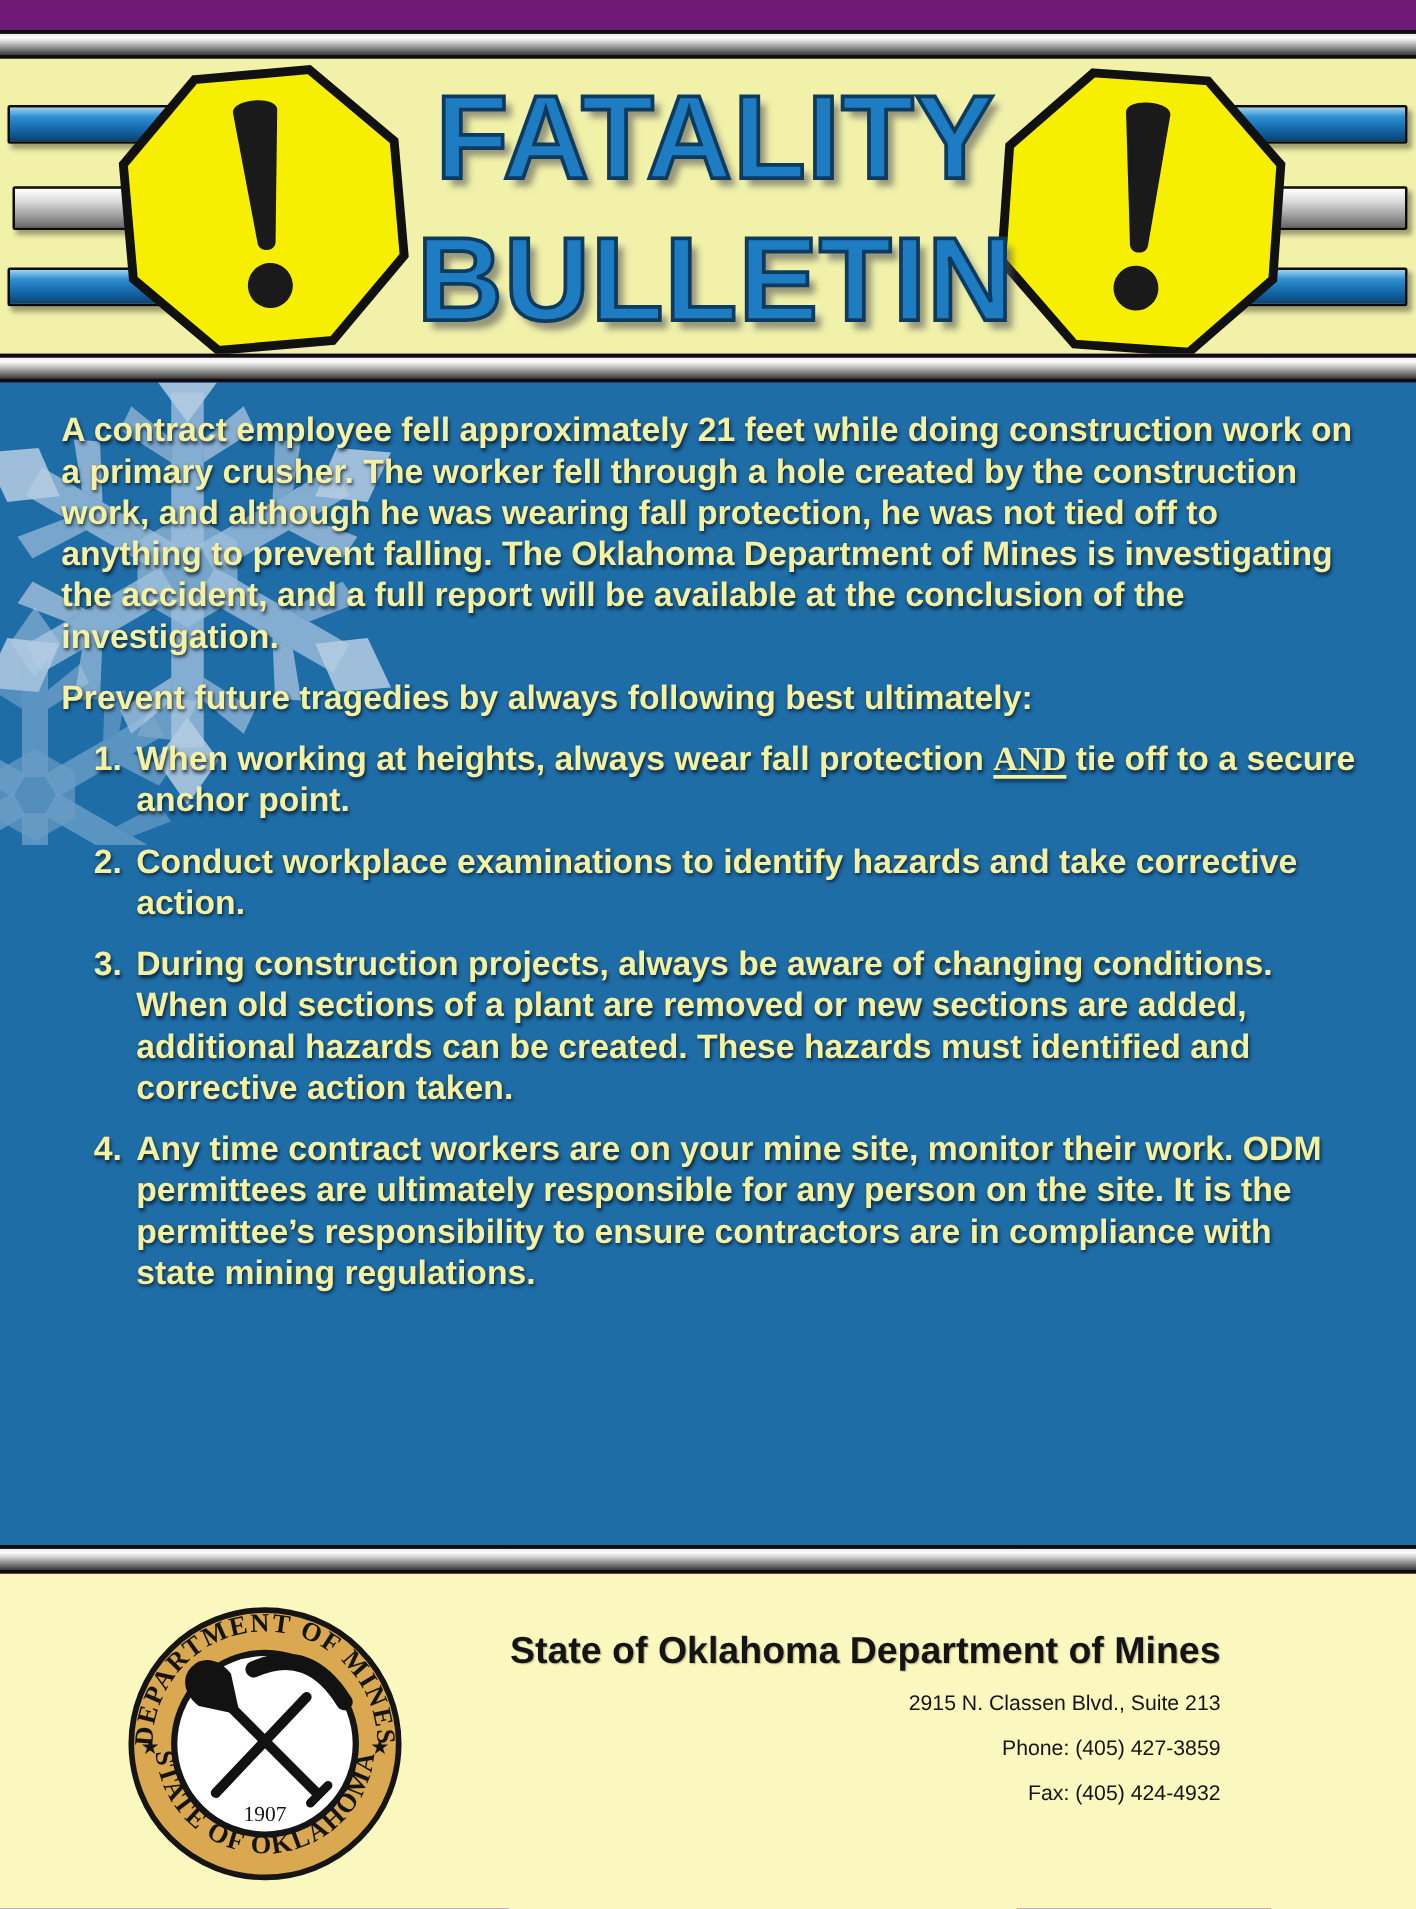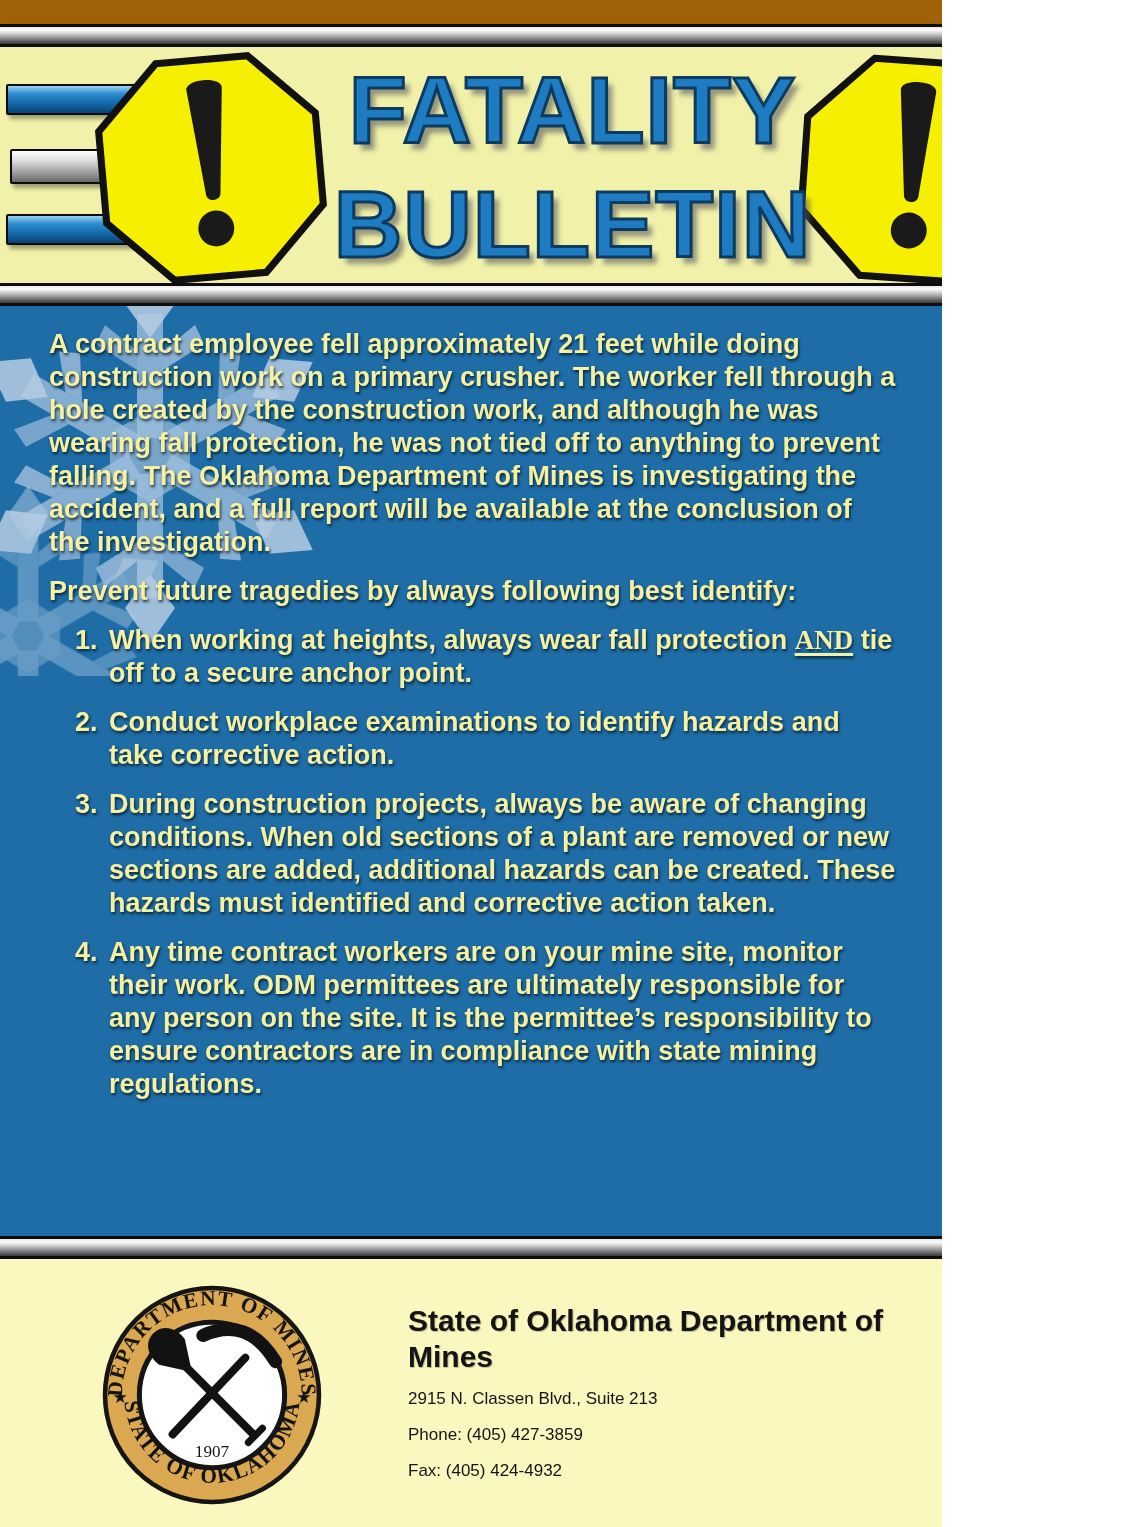--- a/index.html
+++ b/index.html
@@ -1,18 +1,18 @@
 <!DOCTYPE html>
 <html><head>
 <meta charset="utf-8">
 <style>
   * { margin:0; padding:0; box-sizing:border-box; }
   html,body { background:#ffffff; }
   body { font-family:"Liberation Sans", sans-serif; }
-  .page { position:relative; width:942px; height:1527px; background:#a16207; overflow:hidden; }
+  .page { position:relative; width:1133px; height:1527px; background:#701a75; overflow:hidden; }
 
   
   .metal-bar {
     position:absolute; left:0; right:0; height:23px;
     border-top:3px solid #0d0d0d; border-bottom:3px solid #0d0d0d;
     background:linear-gradient(180deg,#e9e9e9 0%,#fdfdfd 18%,#c2c2c2 45%,#909090 65%,#5c5c5c 85%,#3a3a3a 100%);
     box-shadow:0 3px 4px rgba(0,0,0,.35);
   }
   .bar-top { top:24px; }
   .bar-mid { top:283px; }
@@ -45,21 +45,21 @@
   .bulletin-content p { margin:0 0 16px; }
   .best-practices { list-style:none; margin:0; padding:0; }
   .best-practices li { display:flex; margin:0 0 16px; padding-left:26px; }
   .best-practices .num { flex:none; width:34px; }
   .best-practices .li-text { flex:1; }
   .und { text-decoration:underline; text-underline-offset:4px; text-decoration-thickness:2.5px;font-family:Liberation Serif, serif; }
 
   
   .footer { position:absolute; top:1259px; left:0; right:0; height:268px; background:#faf7bf; }
   .seal { position:absolute; left:100px; top:24px; width:224px; height:224px; }
-  .contact { position:absolute; left:408px; top:44px; color:#141414; }
+  .contact { position:absolute; left:408px; top:44px; color:#141414;text-align:right; }
   .contact .org { font-weight:bold; font-size:30px; line-height:36px; margin:0 0 6px; text-shadow:1px 1px 1px rgba(0,0,0,.25); }
   .contact p { font-size:17px; line-height:36px; margin:0; }
 </style>
 </head>
 <body>
 
 <div class="page">
 
   <div class="metal-bar bar-top"></div>
 
@@ -115,21 +115,21 @@
           <use href="#arm" transform="rotate(240)"></use>
           <use href="#arm" transform="rotate(300)"></use>
         </g>
       </defs>
       <use href="#flake" transform="translate(150,150)"></use>
       <use href="#flake" transform="translate(28,330) scale(0.8)" opacity="0.6"></use>
     </svg>
 
     <div class="bulletin-content">
       <p>A contract employee fell approximately 21 feet while doing construction work on a primary crusher. The worker fell through a hole created by the construction work, and although he was wearing fall protection, he was not tied off to anything to prevent falling. The Oklahoma Department of Mines is investigating the accident, and a full report will be available at the conclusion of the investigation.</p>
-      <p>Prevent future tragedies by always following best identify:</p>
+      <p>Prevent future tragedies by always following best ultimately:</p>
 
       <ol class="best-practices">
         <li>
           <span class="num">1.</span>
           <span class="li-text"><span>When working at heights, always wear fall protection </span><span class="und">AND</span><span> tie off to a secure anchor point.</span></span>
         </li>
         <li>
           <span class="num">2.</span>
           <span class="li-text">Conduct workplace examinations to identify hazards and take corrective action.</span>
         </li>

